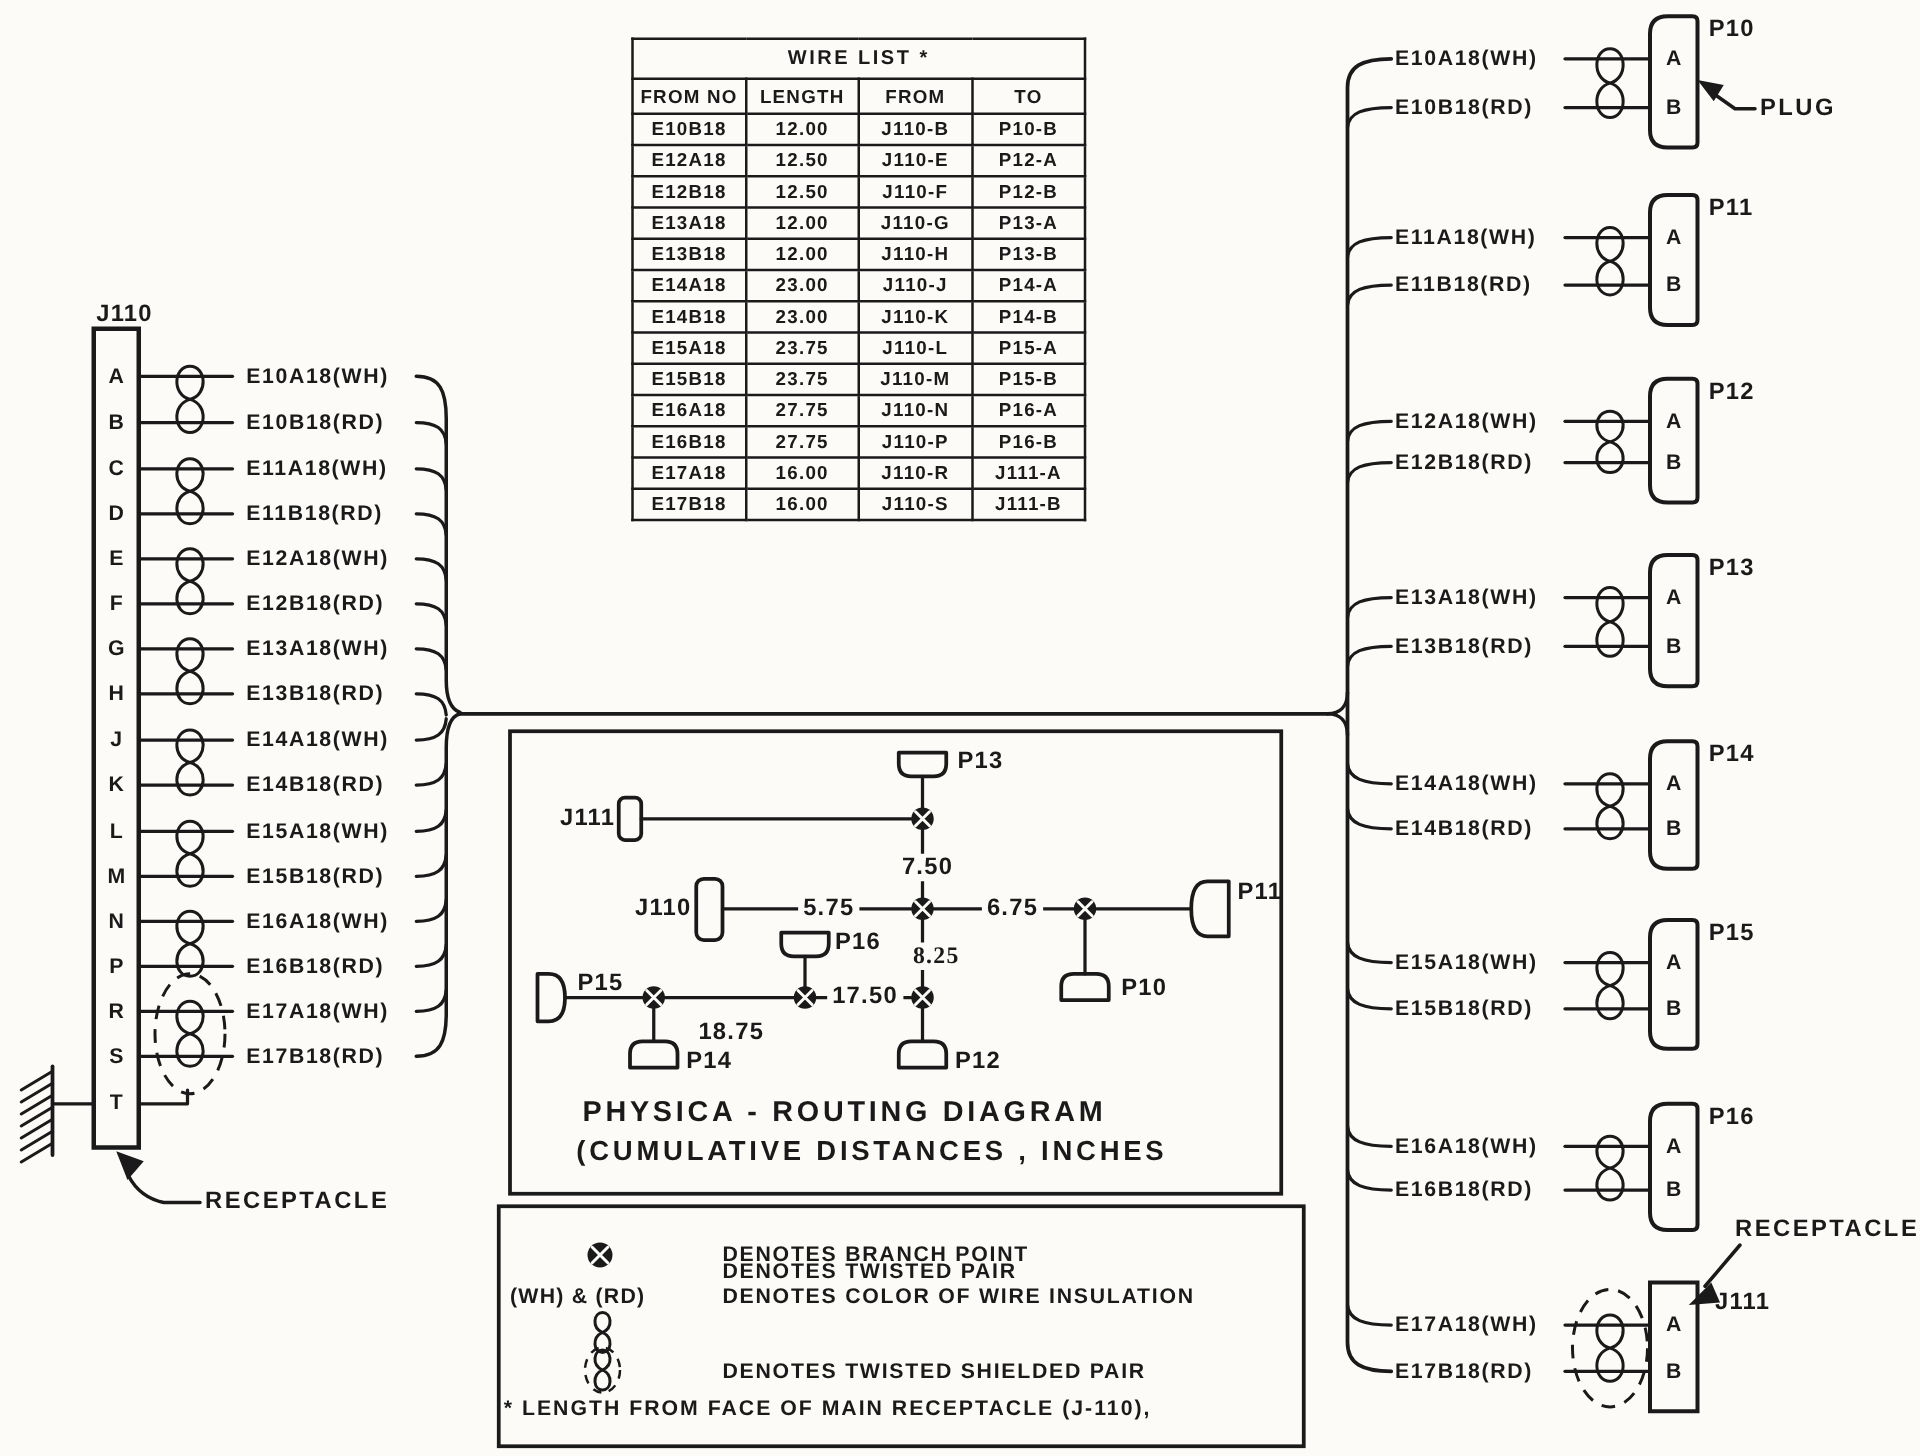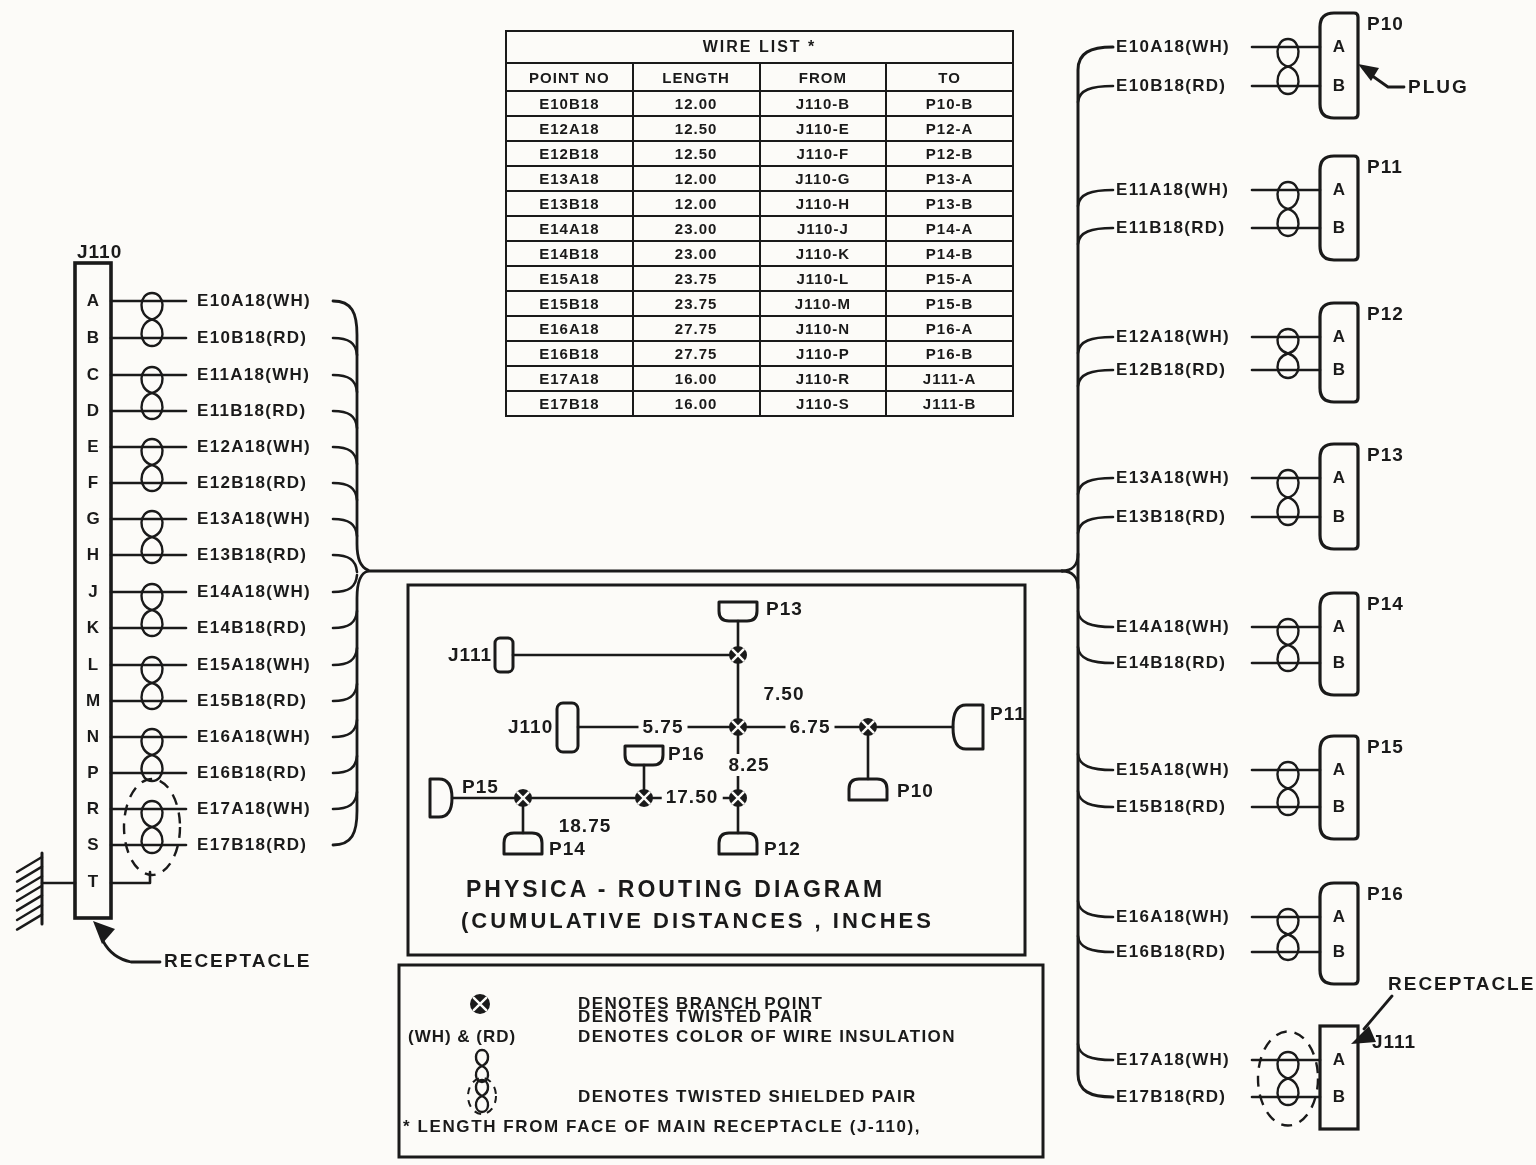--- a/index.html
+++ b/index.html
@@ -15,21 +15,21 @@
   .callout{font-size:19px;letter-spacing:2px;}
   .node{font-size:19px;letter-spacing:1px;}
   .dim{font-size:19px;letter-spacing:1px;transform:translate(-50%,-50%);
        background:var(--paper);padding:0 4px;}
   .rtitle{font-size:23px;letter-spacing:3px;}
   .legend-sym{font-size:17px;letter-spacing:1px;}
   .legend-text{font-size:17px;letter-spacing:1.4px;}
   .note{font-size:17px;letter-spacing:1.6px;}
   
   #wire-table-wrap{position:absolute;left:505px;top:30px;width:437px;z-index:2;}
-  table.wl{border-collapse:collapse;table-layout:fixed;width:509px;
+  table.wl{border-collapse:collapse;table-layout:fixed;width:364px;
            font-family:"Liberation Sans","DejaVu Sans",sans-serif;}
   table.wl th,table.wl td{border:2px solid var(--ink);text-align:center;
            font-weight:bold;color:var(--ink);overflow:hidden;}
   table.wl .ttl{font-size:16px;letter-spacing:2px;height:28px;}
   table.wl thead th{font-size:15px;letter-spacing:1px;height:24px;}
   table.wl td{font-size:15px;letter-spacing:1px;height:23px;padding:0 2px;}
 </style>
 </head>
 <body>
 
@@ -282,21 +282,21 @@
   <div class="txt callout" style="left:1408px;top:87px;">PLUG</div>
   <div class="txt callout" style="left:1388px;top:984px;">RECEPTACLE</div>
 
   <div id="wire-table-wrap">
     <table class="wl">
       <thead>
         <tr>
             <th class="ttl" colspan="4">WIRE LIST *</th>
           </tr>
         <tr>
-          <th style="width:140px">POINT NO</th>
+          <th style="width:140px">FROM NO</th>
           <th style="width:97px">LENGTH</th>
           <th style="width:98px">FROM</th>
           <th style="width:100px">TO</th>
         </tr>
       </thead>
       <tbody id="wire-rows">
           <tr>
             <td>E10B18</td>
             <td>12.00</td>
             <td>J110-B</td>
@@ -382,24 +382,24 @@
   <div class="txt rtitle" style="left:461px;top:921px;font-size:22px;">(CUMULATIVE DISTANCES , INCHES</div>
   <div class="txt node" style="left:766px;top:609px;">P13</div>
   <div class="txt node" style="left:448px;top:655px;">J111</div>
   <div class="txt node" style="left:508px;top:727px;">J110</div>
   <div class="txt node" style="left:990px;top:714px;">P11</div>
   <div class="txt node" style="left:668px;top:754px;">P16</div>
   <div class="txt node" style="left:897px;top:791px;">P10</div>
   <div class="txt node" style="left:462px;top:787px;">P15</div>
   <div class="txt node" style="left:549px;top:849px;">P14</div>
   <div class="txt node" style="left:764px;top:849px;">P12</div>
-  <div class="txt dim" style="left:742px;top:694px;margin-left:42px;">7.50</div>
+  <div class="txt dim" style="left:742px;top:694px;">7.50</div>
   <div class="txt dim" style="left:663px;top:727px;">5.75</div>
   <div class="txt dim" style="left:810px;top:727px;">6.75</div>
-  <div class="txt dim" style="left:749px;top:765px;">8.25</div>
+  <div class="txt dim" style="left:749px;top:765px;font-family:Liberation Serif, serif;">8.25</div>
   <div class="txt dim" style="left:585px;top:797px;margin-top:29px;">18.75</div>
   <div class="txt dim" style="left:692px;top:797px;">17.50</div>
 
   <div class="txt legend-text" style="left:578px;top:1004px;">DENOTES BRANCH POINT</div>
   <div class="txt legend-sym" style="left:408px;top:1037px;">(WH) &amp; (RD)</div>
   <div class="txt legend-text" style="left:578px;top:1037px;">DENOTES COLOR OF WIRE INSULATION</div>
   <div class="txt legend-text" style="left:578px;top:1017px;">DENOTES TWISTED PAIR</div>
   <div class="txt legend-text" style="left:578px;top:1097px;">DENOTES TWISTED SHIELDED PAIR</div>
   <div class="txt note" style="left:403px;top:1127px;">* LENGTH FROM FACE OF MAIN RECEPTACLE (J-110),</div>
 <div class="txt pin" style="left: 93px; top: 301px;">A</div>

